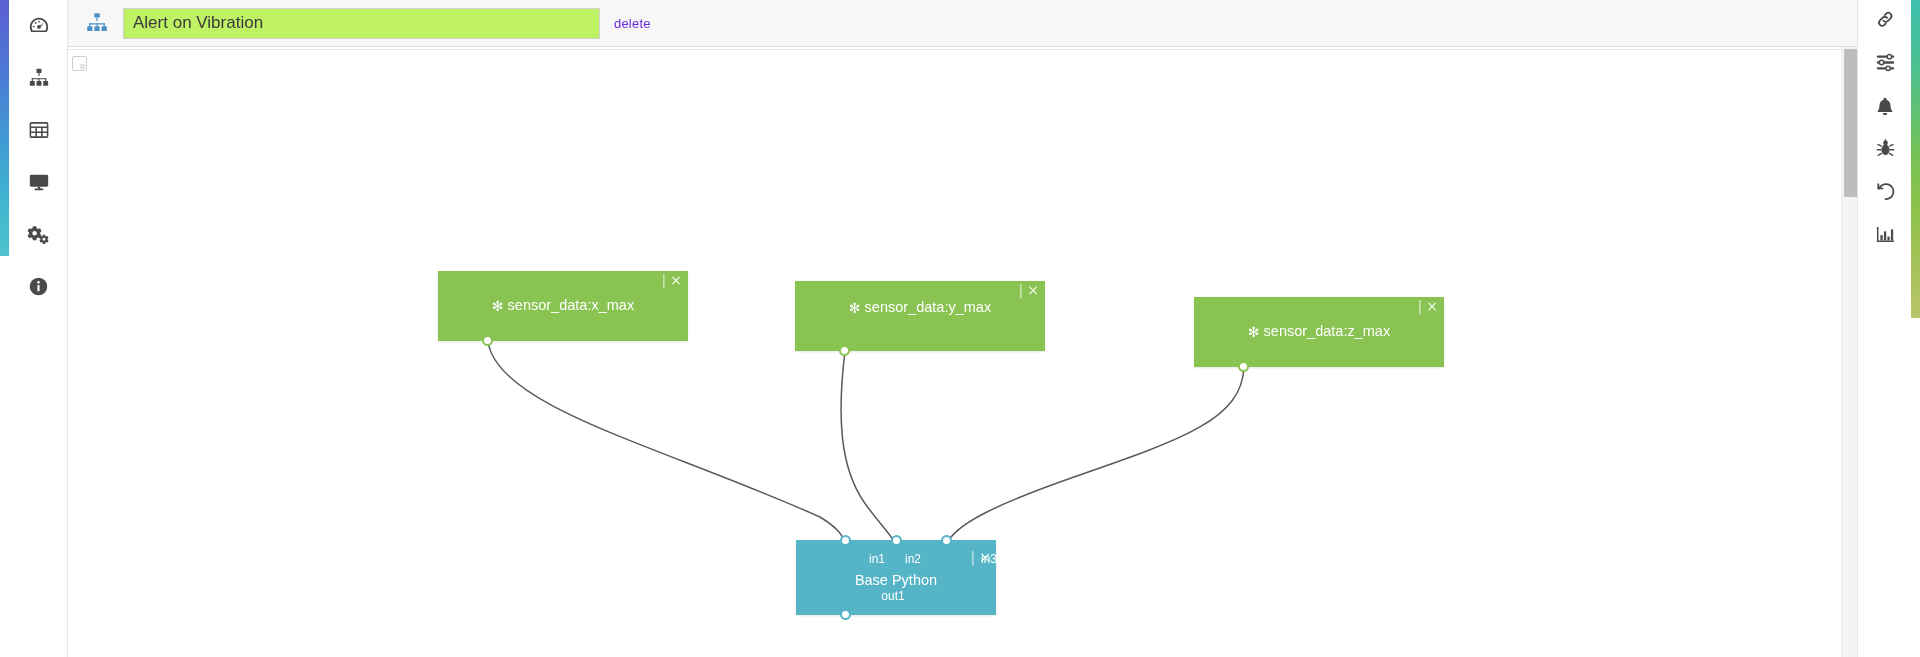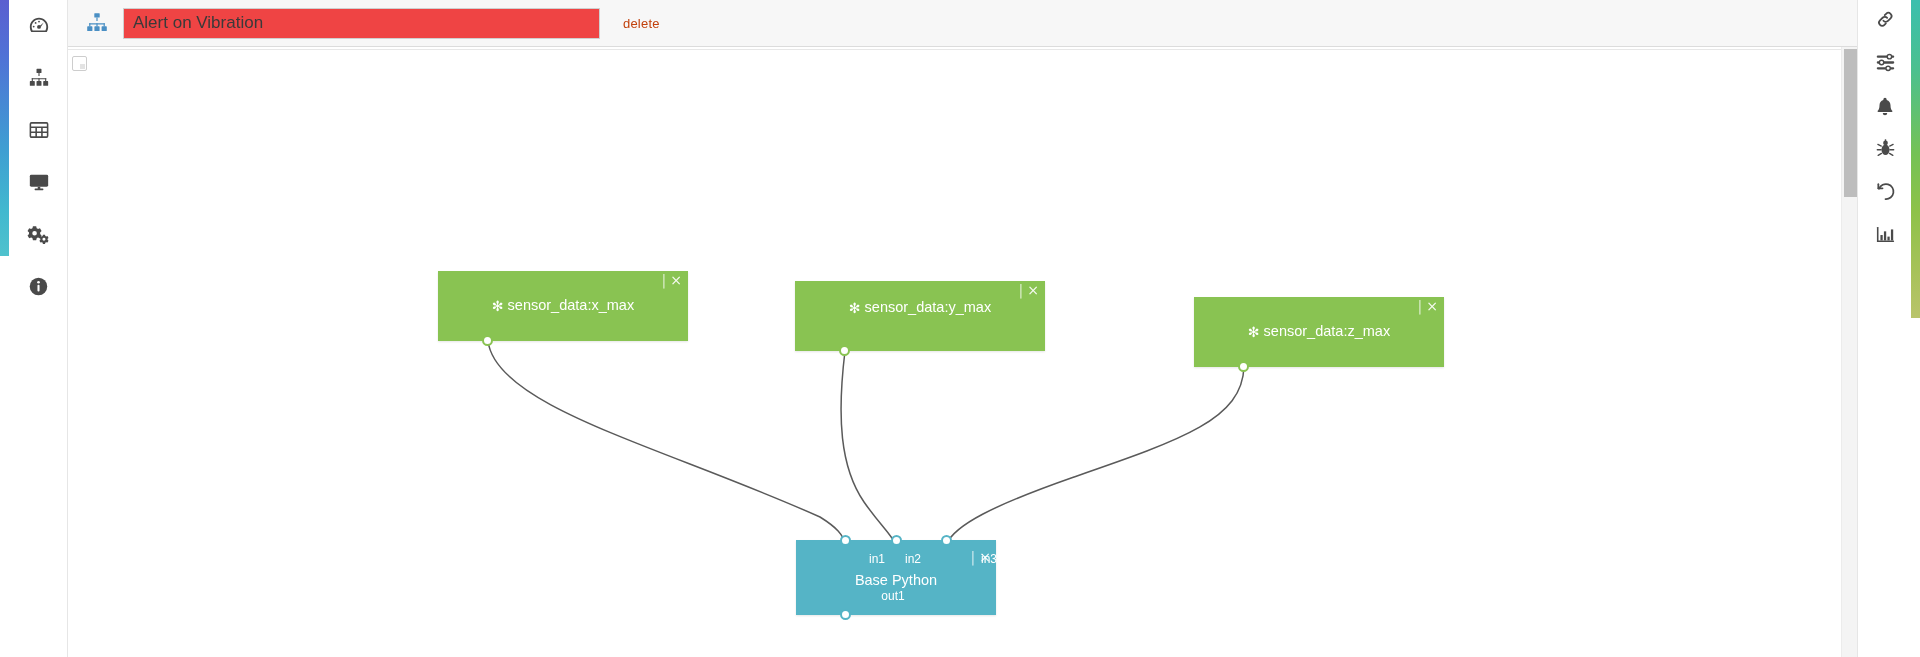--- a/index.html
+++ b/index.html
@@ -62,31 +62,31 @@
   .sitemap-icon {
     width: 26px; height: 26px;
     margin-right: 13px;
     flex: 0 0 auto;
     display: flex; align-items: center; justify-content: center;
   }
   .title-input {
     width: 477px;
     height: 31px;
     border: 1px solid #cfcfcf;
-    background: #ef4444;
+    background: #bef264;
     font-family: "Liberation Sans", sans-serif;
     font-size: 17px;
     color: #3a3a3a;
     padding: 0 9px;
     outline: none;
   }
   .delete-link {
-    margin-left: 23px;
+    margin-left: 14px;
     font-size: 13px;
-    color: #c2410c;
+    color: #6d28d9;
     cursor: pointer;
     letter-spacing: 0.2px;
   }
 
   
   .canvas-wrap {
     position: absolute;
     left: 63px; top: 47px;
     width: 1794px;
     height: 610px;

